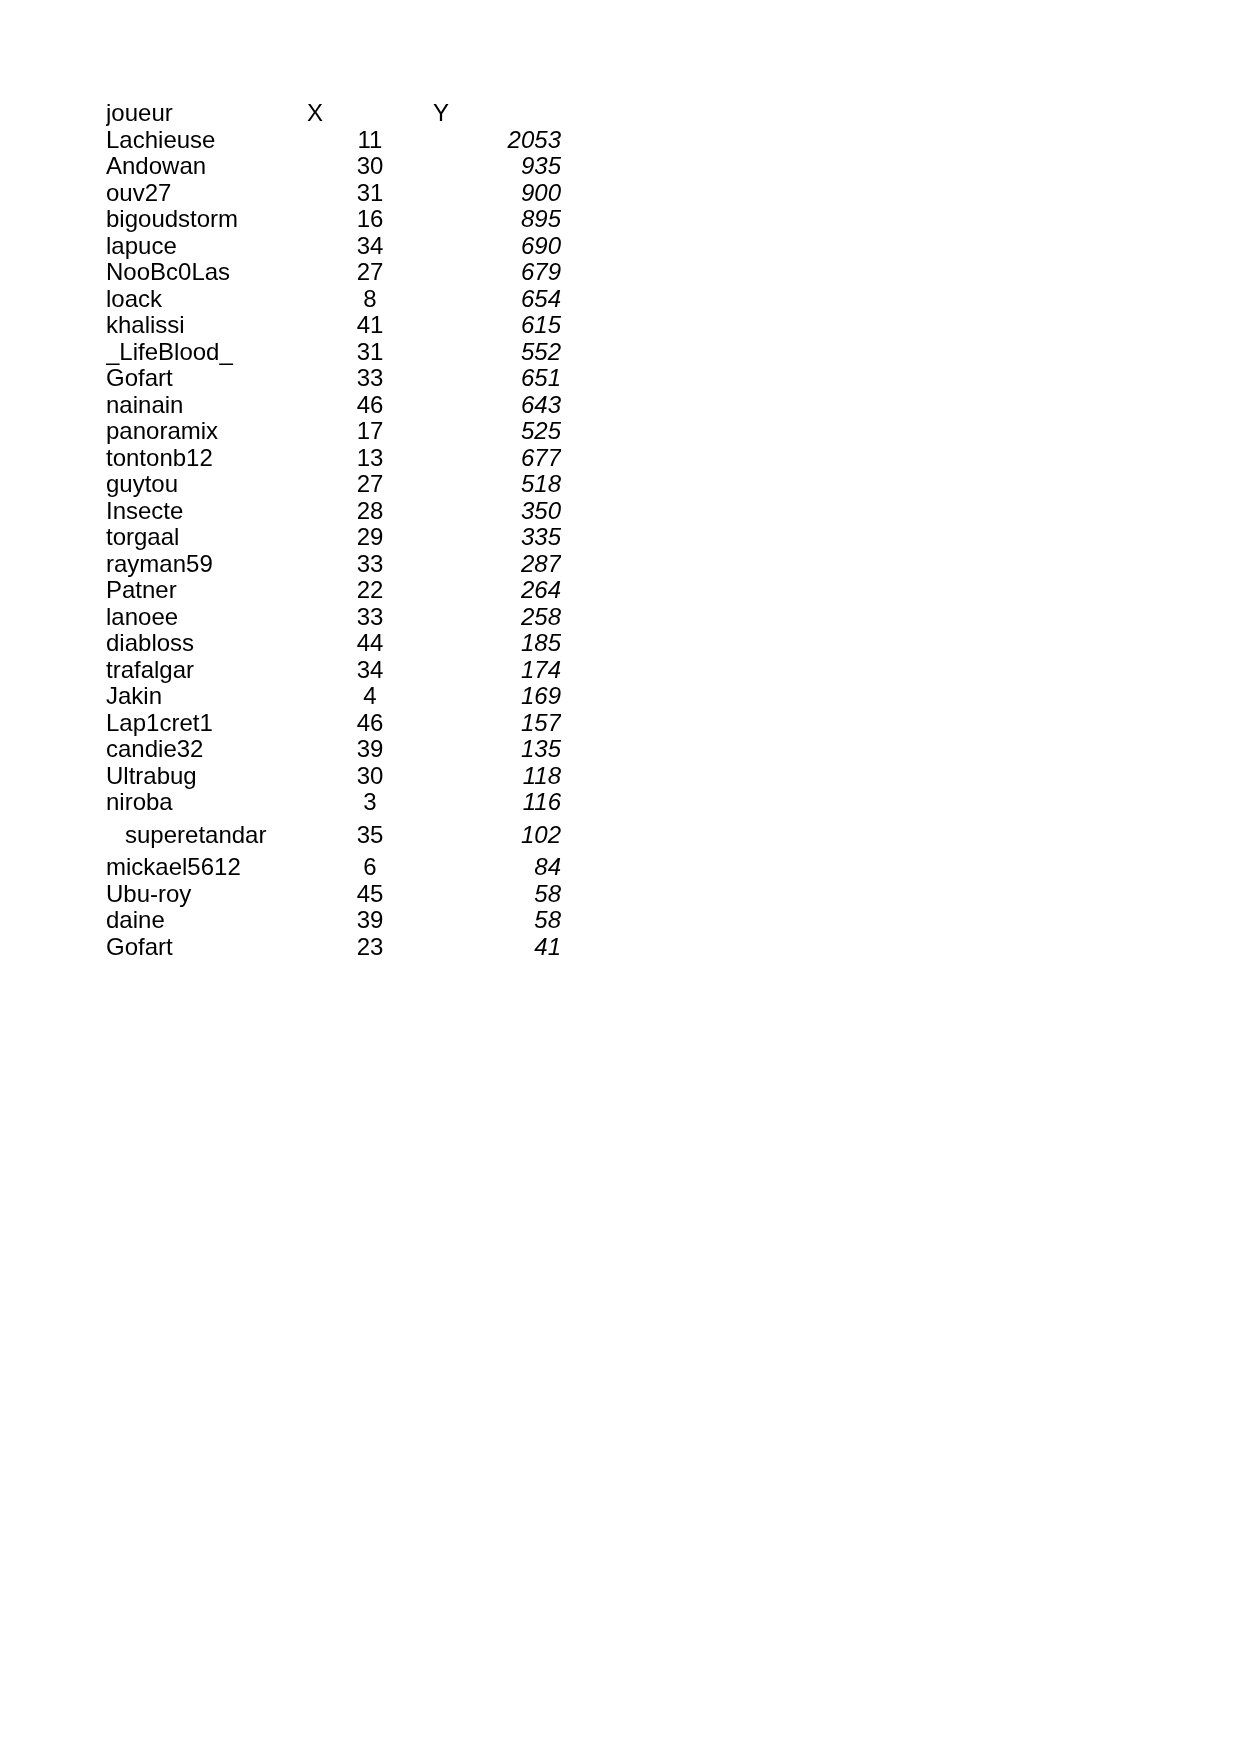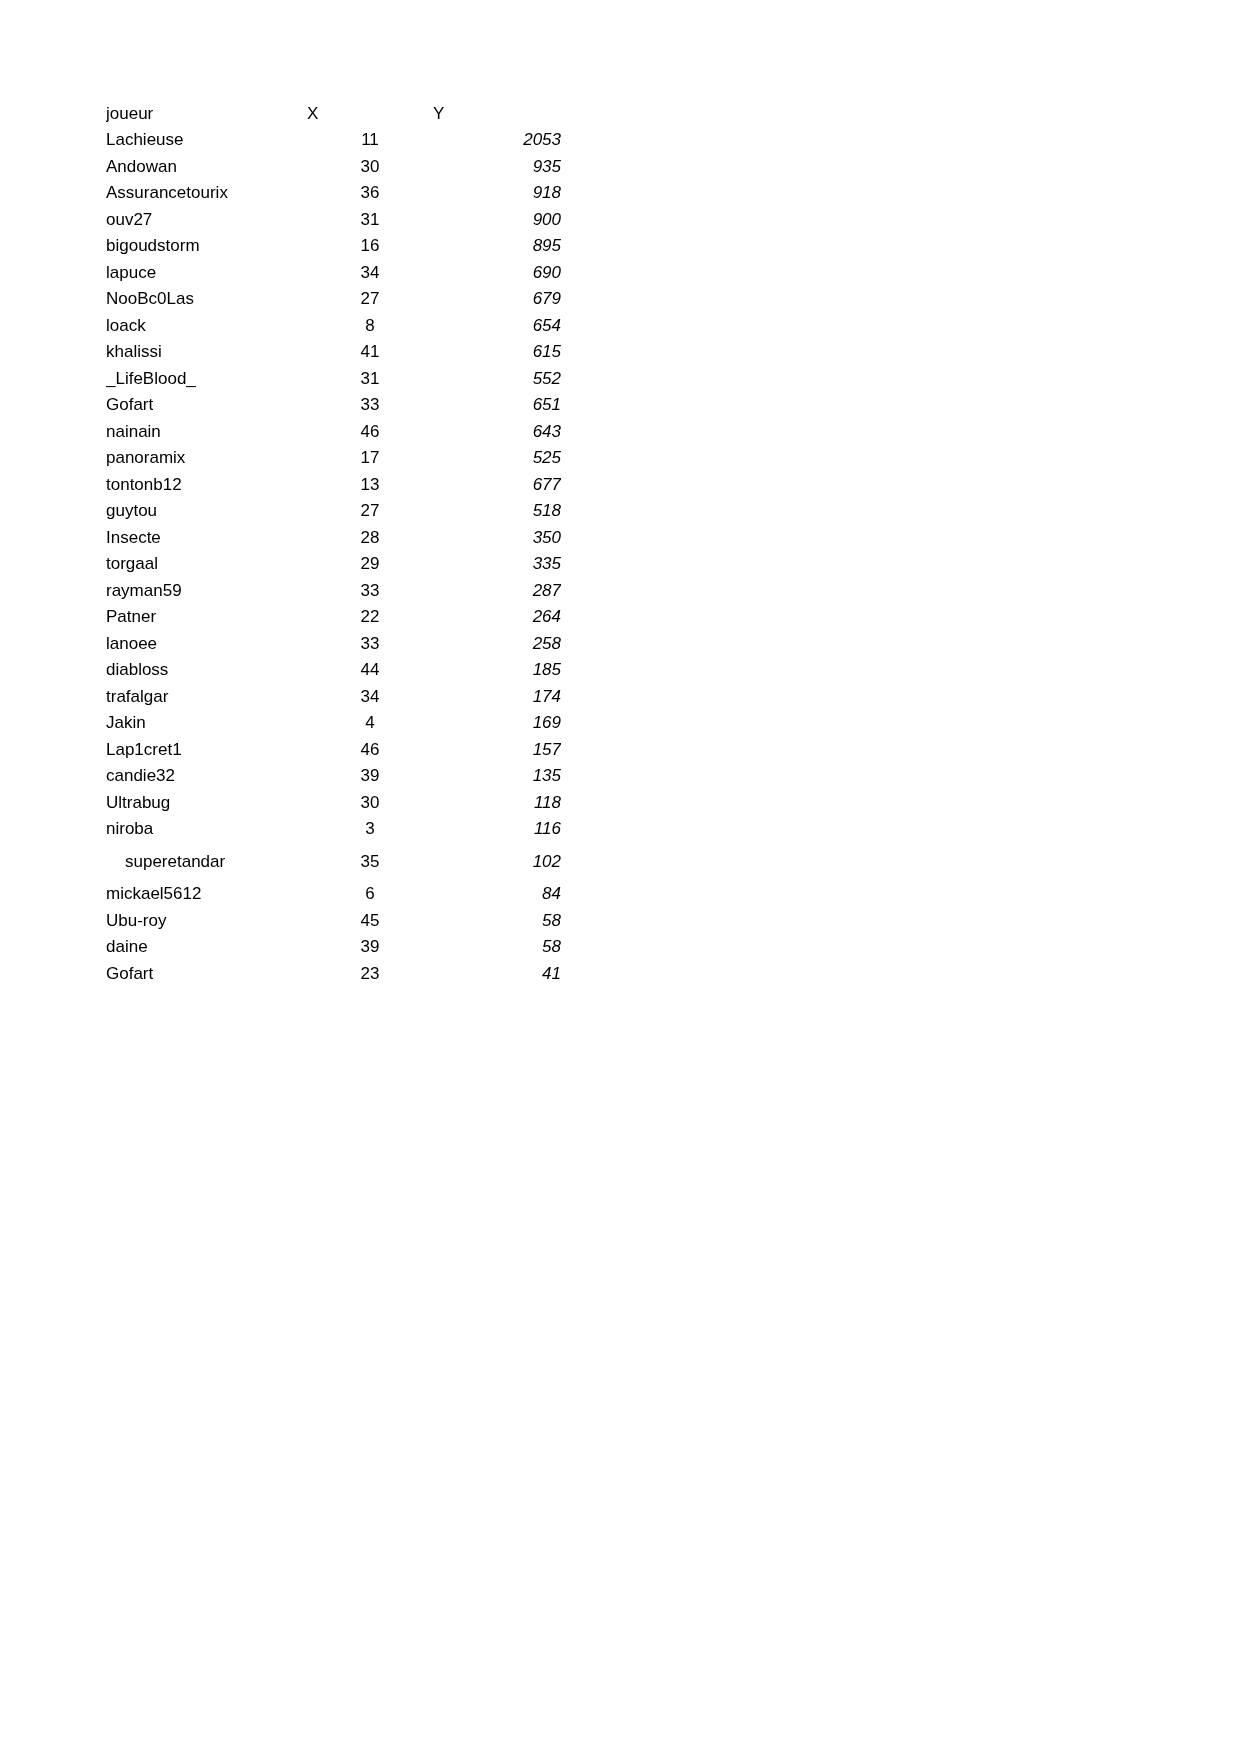--- a/index.html
+++ b/index.html
@@ -14,21 +14,21 @@
     color: #000000;
     position: relative;
     overflow: hidden;
   }
   .sheet-table {
     position: absolute;
     left: 106px;
     top: 100px;
     border-collapse: collapse;
     table-layout: fixed;
-    font-size: 17px;
+    font-size: 24px;
     line-height: 1;
     color: #000000;
   }
   .sheet-table col.c-player { width: 201px; }
   .sheet-table col.c-x      { width: 126px; }
   .sheet-table col.c-y      { width: 128px; }
   .sheet-table th,
   .sheet-table td {
     height: 26.5px;
     padding: 0;
@@ -89,25 +89,20 @@
         <td class="col-player">Lachieuse</td>
         <td class="col-x">11</td>
         <td class="col-y">2053</td>
       </tr>
       <tr>
         <td class="col-player">Andowan</td>
         <td class="col-x">30</td>
         <td class="col-y">935</td>
       </tr>
       <tr>
-        <td class="col-player">Assurancetourix</td>
-        <td class="col-x">36</td>
-        <td class="col-y">918</td>
-      </tr>
-      <tr>
         <td class="col-player">ouv27</td>
         <td class="col-x">31</td>
         <td class="col-y">900</td>
       </tr>
       <tr>
         <td class="col-player">bigoudstorm</td>
         <td class="col-x">16</td>
         <td class="col-y">895</td>
       </tr>
       <tr>

